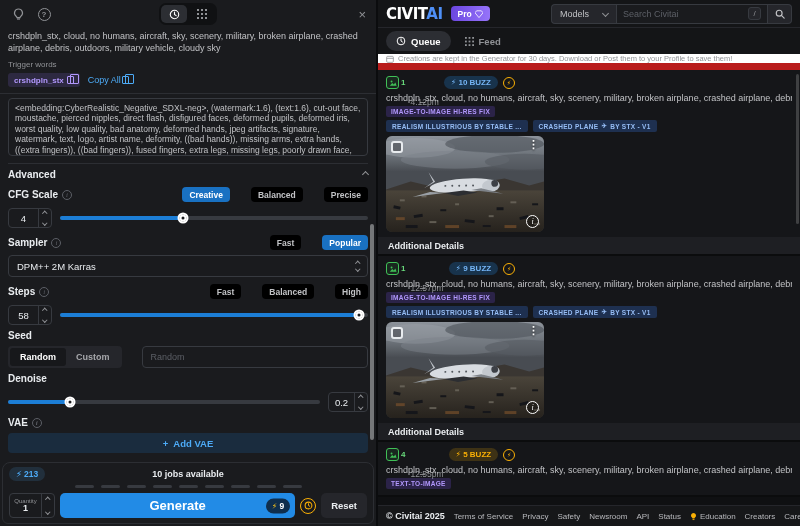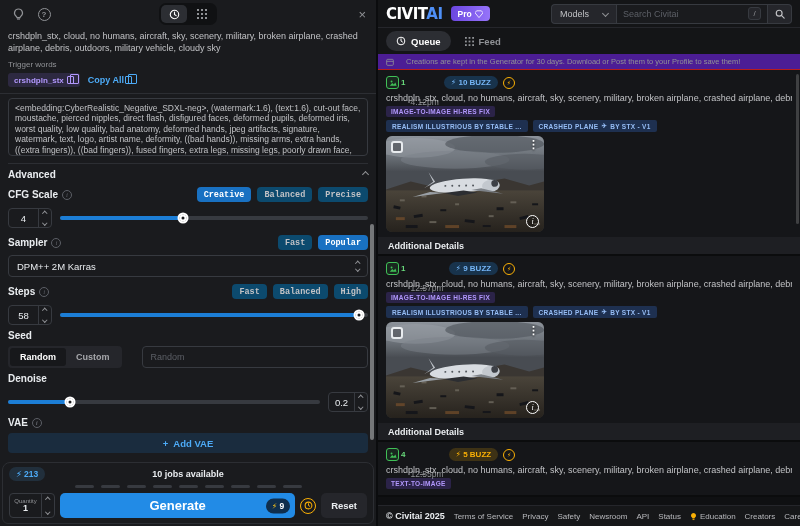--- a/index.html
+++ b/index.html
@@ -17,37 +17,37 @@
   .tb-close { margin-left:auto; color:#909296; font-size:13px; line-height:1; cursor:pointer; }
   .q-circle { width:13px; height:13px; border:1.3px solid #909296; border-radius:50%; font-size:8px; font-weight:700; display:flex; align-items:center; justify-content:center; }
 
   .gen-scroll { flex:1 1 auto; overflow:hidden; padding:0 8px; position:relative; }
   .v-scrollbar { position:absolute; right:2px; top:196px; width:4px; height:216px; background:rgba(193,194,197,.55); border-radius:2px; }
 
   .prompt-text { font-size:9px; line-height:12px; color:#c1c2c5; height:25px; overflow:hidden; margin-top:2px; }
   .tiny-label { font-size:8px; color:#909296; margin-top:5px; }
   .trigger-row { display:flex; align-items:center; gap:8px; margin-top:4px; }
   .trigger-pill { display:flex; align-items:center; gap:3px; background:rgba(151,117,250,.16); color:#b197fc; font-size:8px; font-weight:700; height:14px; padding:0 6px; border-radius:3px; cursor:pointer; }
-  .copy-all { display:flex; align-items:center; gap:1px; color:#4dabf7; font-size:9px; font-weight:700; cursor:pointer; }
+  .copy-all { display:flex; align-items:center; gap:1px; color:#4dabf7; font-size:9px; font-weight:400; cursor:pointer; }
   .copy-glyph { width:7px; height:8px; border:1.2px solid currentColor; border-radius:1px; position:relative; }
   .copy-glyph:before { content:""; position:absolute; left:2px; top:-3px; width:7px; height:8px; border:1.2px solid currentColor; border-radius:1px; }
 
   .divider-top { border-top:1px solid #2c2e33; margin:6px -8px 0; }
   .section-label { font-size:10px; font-weight:700; color:#e9ecef; margin-top:5px; display:flex; align-items:center; gap:4px; }
   .neg-box { margin-top:4px; border:1px solid #373a40; border-radius:4px; background:#1a1b1e; padding:4px 6px; font-size:8.5px; line-height:10.4px; color:#c1c2c5; height:58px; overflow:hidden; }
 
   .advanced-bar { display:flex; align-items:center; justify-content:space-between; margin-top:7px; padding-top:5px; border-top:1px solid #2c2e33; }
   .advanced-bar .section-label { margin-top:0; }
   .chev { width:5px; height:5px; border-right:1.4px solid #909296; border-bottom:1.4px solid #909296; display:inline-block; }
   .chev.up { transform:rotate(-135deg); }
   .chev.down { transform:rotate(45deg); }
 
   .field-head { display:flex; align-items:center; margin-top:7px; }
-  .preset-group { margin-left:auto; display:flex; gap:6px;font-family:Liberation Mono, monospace; }
-  .preset { height:15px; padding:0 7px; border-radius:4px; background:#0c4a6e; color:#c1c2c5; font-size:8.5px; font-weight:600; display:flex; align-items:center; cursor:pointer; }
+  .preset-group { margin-left:auto; display:flex; gap:21px; }
+  .preset { height:15px; padding:0 7px; border-radius:4px; background:#000000; color:#c1c2c5; font-size:8.5px; font-weight:600; display:flex; align-items:center; cursor:pointer; }
   .preset.active { background:#1971c2; color:#fff; }
   .info-dot { width:10px; height:10px; border:1px solid #5c5f66; border-radius:50%; color:#5c5f66; font-size:7px; display:flex; align-items:center; justify-content:center; font-style:italic; font-family:"Liberation Serif", serif; }
 
   .slider-row { display:flex; align-items:center; gap:8px; margin-top:6px; }
   .numbox { width:44px; height:20px; border:1px solid #373a40; border-radius:4px; background:#1a1b1e; display:flex; align-items:stretch; overflow:hidden; }
   .numbox .nb-val { flex:1; display:flex; align-items:center; justify-content:center; font-size:9.5px; color:#e9ecef; }
   .nb-stepper { width:13px; display:flex; flex-direction:column; border-left:1px solid #373a40; }
   .nb-stepper > div { flex:1; display:flex; align-items:center; justify-content:center; cursor:pointer; }
   .chev.xs { width:3.5px; height:3.5px; border-width:1.2px; }
   .slider { flex:1; height:4px; background:#373a40; border-radius:2px; position:relative; }
@@ -97,21 +97,21 @@
   .models-select { height:20px; background:#25262b; border:1px solid #373a40; border-right:none; border-radius:4px 0 0 4px; display:flex; align-items:center; gap:14px; padding:0 8px; font-size:9px; color:#c1c2c5; cursor:pointer; }
   .search-wrap { height:20px; width:152px; background:#1a1b1e; border:1px solid #373a40; display:flex; align-items:center; padding:0 6px; gap:4px; }
   .search-input { flex:1; min-width:0; background:transparent; border:none; outline:none; color:#e9ecef; font-size:9px; font-family:"Liberation Sans", sans-serif; }
   .search-input::placeholder { color:#5c5f66; }
   .kbd { width:13px; height:13px; border:1px solid #373a40; border-radius:3px; background:#25262b; color:#909296; font-size:8px; display:flex; align-items:center; justify-content:center; }
   .search-btn { height:20px; width:24px; background:#25262b; border:1px solid #373a40; border-left:none; border-radius:0 4px 4px 0; display:flex; align-items:center; justify-content:center; cursor:pointer; }
 
   .tabs-row { height:26px; flex:0 0 26px; display:flex; align-items:center; gap:4px; padding:0 8px; background:#141517; }
   .tab-pill { height:20px; padding:0 10px; border-radius:10px; display:flex; align-items:center; gap:5px; font-size:9.5px; font-weight:700; color:#909296; cursor:pointer;text-align:center; }
   .tab-pill.active { background:#2c2e33; color:#fff; }
-  .notice-bar { height:16px; flex:0 0 16px; background:#4c1d95; border-bottom:1px solid #b91c1c; display:flex; align-items:center; gap:12px; padding:0 8px; font-size:7.5px; color:#909296; }
+  .notice-bar { height:16px; flex:0 0 16px; background:#ffffff; border-bottom:7px solid #b91c1c; display:flex; align-items:center; gap:4px; padding:0 8px; font-size:7.5px; color:#909296; }
 
   .cards-area { flex:1; overflow:hidden; background:#0f1012; position:relative; }
   .gen-card { background:#151619; padding:5px 8px 0; border-bottom:2px solid #0b0c0d; }
   .card-head { display:flex; align-items:center; gap:5px; height:15px; }
   .count-icon { display:flex; align-items:center; gap:2px; color:#40c057; }
   .count-frame { width:13px; height:13px; border:1.4px solid #40c057; border-radius:3px; background:rgba(64,192,87,.1); display:flex; align-items:center; justify-content:center; }
   .count-num { font-size:8px; font-weight:700; color:#69db7c; }
   .card-time { font-size:8.5px; color:#909296;margin-top:39px; }
   .buzz-badge { display:flex; align-items:center; gap:2px; height:13px; padding:0 7px; border-radius:7px; font-size:8px; font-weight:700; }
   .buzz-blue { background:rgba(34,139,230,.25); color:#74b4f5; }

